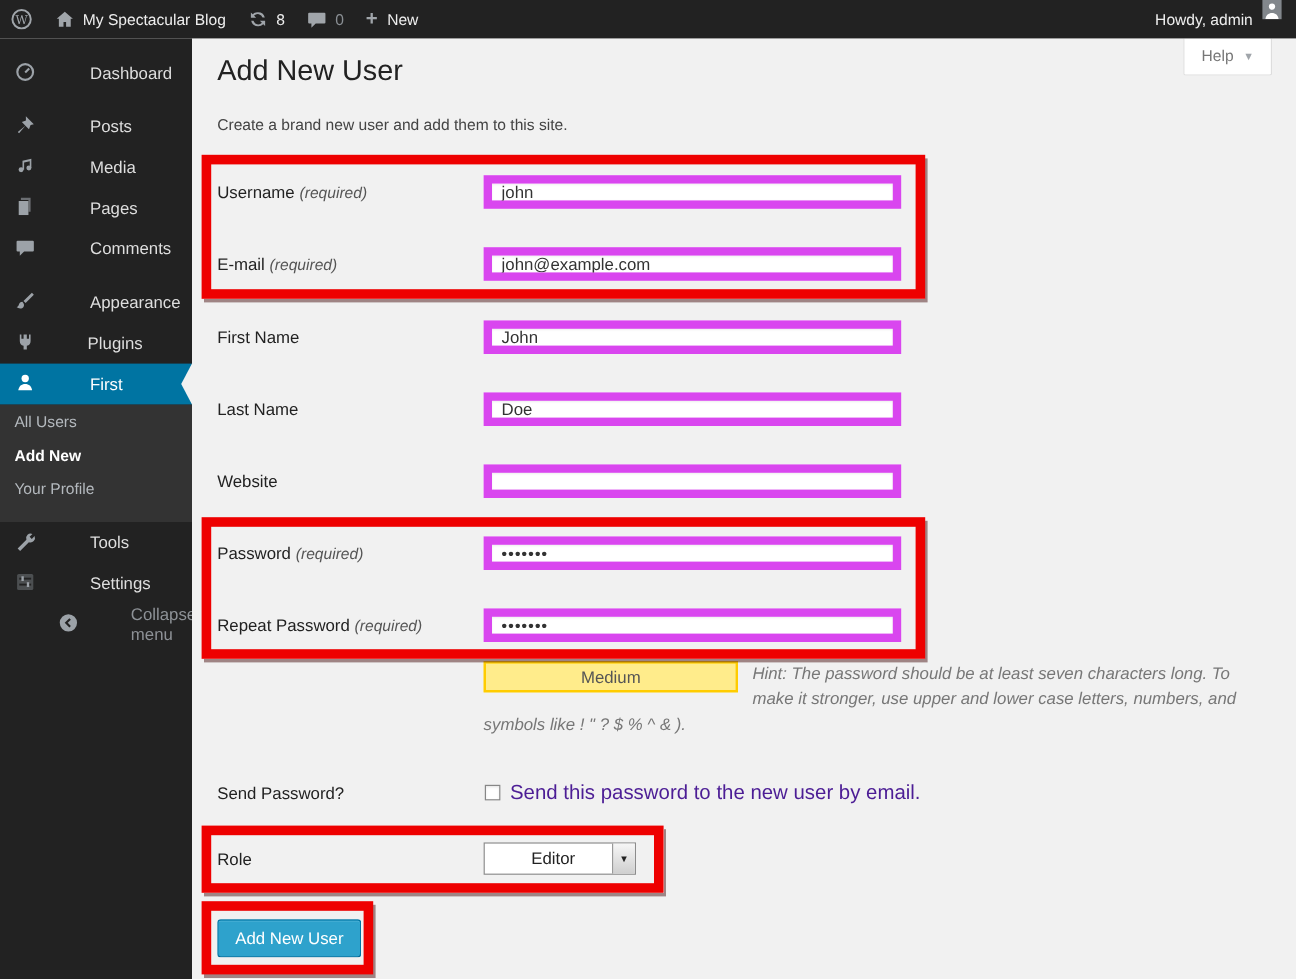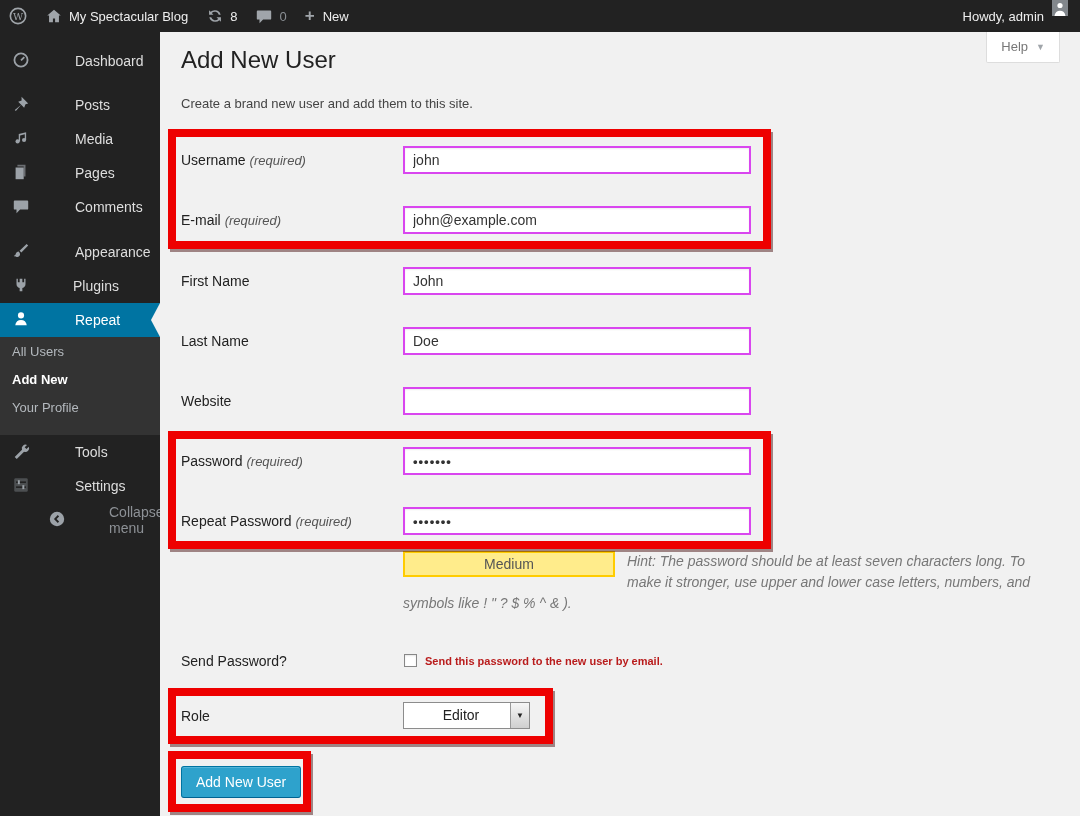--- a/index.html
+++ b/index.html
@@ -48,35 +48,35 @@
     font-size:13px; padding:7px 14px 8px; border:1px solid #ddd; border-top:none;
     border-radius:0 0 2px 2px; cursor:pointer; display:flex; gap:8px; align-items:center; }
   .tri-down { font-size:9px; color:#a0a5aa; }
   #page-title { position:absolute; left:21px; top:14px; font-size:24px;
     font-weight:400; color:#222; }
   #page-sub { position:absolute; left:21px; top:64px; font-size:13px; color:#444; }
 
   .frow { position:absolute; left:21px; display:flex; }
   .flabel { width:222px; font-size:14px; color:#222; line-height:28px; }
   .req { font-style:italic; font-size:13px; color:#555; margin-left:4px;text-align:right; }
-  .finput { width:348px; height:28px; border:2px solid #d946ef; background:#fff;
+  .finput { width:348px; height:28px; border:7px solid #d946ef; background:#fff;
     box-shadow:inset 0 1px 2px rgba(0,0,0,.07); padding:0 8px; font-size:14px;
     color:#333; font-family:"Liberation Sans",sans-serif; }
   .pw { letter-spacing:1px; font-weight:bold; font-size:13px; }
 
   #hintblock { position:absolute; left:243px; top:519px; width:640px;
     font-size:14px; color:#777; font-style:italic; line-height:21px; }
   #strength { float:left; width:212px; height:26px; margin:0 12px 2px 0;
     background:#ffec8b; border:2px solid #fc0; color:#555; font-style:normal;
     font-size:14px; display:flex; align-items:center; justify-content:center; }
 
   .checkbox { width:13px; height:13px; border:1px solid #878787; background:#fff;
     display:inline-block; margin:7px 8px 0 1px; box-shadow:inset 0 1px 2px rgba(0,0,0,.1);
     cursor:pointer; }
-  .cb-label { font-size:11px; color:#b91c1c; line-height:28px;font-weight:bold; }
+  .cb-label { font-size:17px; color:#4c1d95; line-height:28px; }
 
   
   #role-select { width:127px; height:27px; border:1px solid #8c8c8c; background:#fff;
     display:flex; align-items:stretch; cursor:pointer; }
   #role-value { flex:1; font-size:14px; color:#222; padding:4px 0 0 8px;text-align:center; }
   #role-btn { width:19px; background:linear-gradient(#f6f6f6,#cfcfcf);
     border-left:1px solid #999; display:flex; align-items:center; justify-content:center;
     font-size:8px; color:#222; }
 
   #submit-btn { position:absolute; left:21px; top:734px; height:32px; padding:0 14px;
@@ -208,21 +208,21 @@
       <span>Plugins</span>
       <span class="badge">8</span>
     </li>
     <li class="m-item active">
       <span class="mi">
         <svg viewBox="0 0 20 20" fill="currentColor">
             <circle cx="10" cy="6" r="3.4"></circle>
             <path d="M3.6 17c.5-4 3-6 6.4-6s5.9 2 6.4 6z"></path>
           </svg>
       </span>
-      <span>Repeat</span>
+      <span>First</span>
       <span class="m-arrow"></span>
     </li>
   </ul>
   <div id="submenu">
     <div class="sm-item">
       <span>All Users</span>
     </div>
     <div class="sm-item current">
       <span>Add New</span>
     </div>

